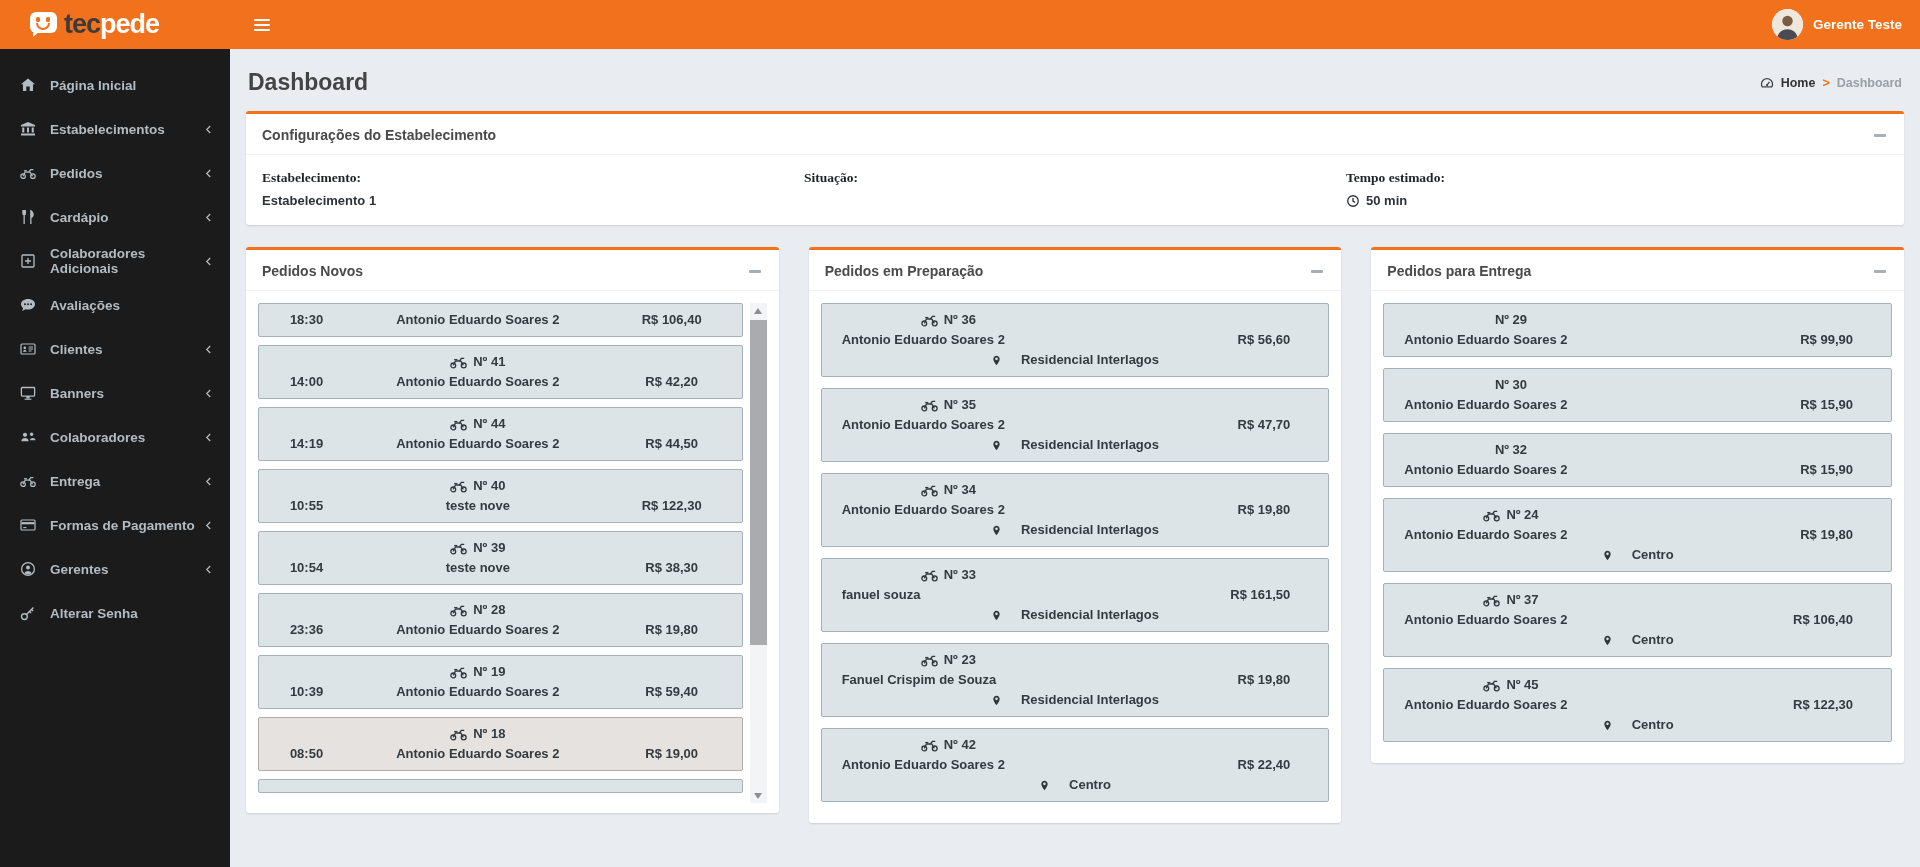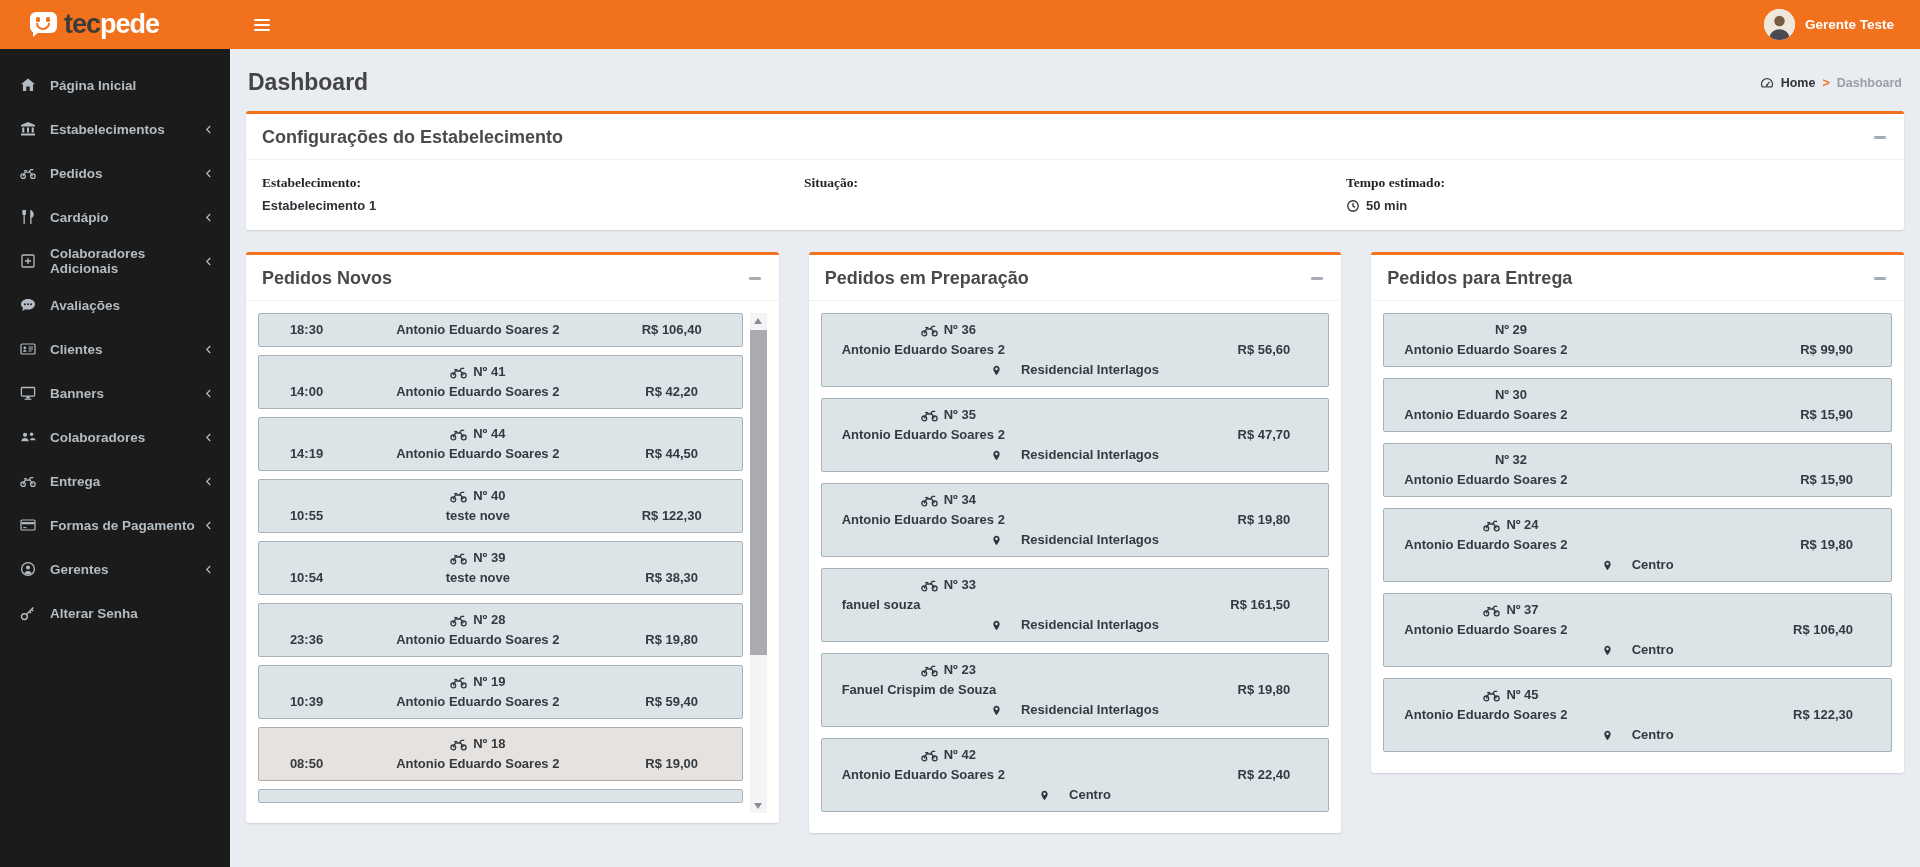--- a/index.html
+++ b/index.html
@@ -18,21 +18,21 @@
   .logo-bubble { width:27px; height:25px; position:relative; margin-right:7px; }
   .logo-text { font-size:27px; font-weight:800; letter-spacing:-1px; line-height:1; }
   .logo-tec { color:#3d3b39; }
   .logo-pede { color:#ffffff; }
   .hamburger {
     background:none; border:none; cursor:pointer; margin-left:18px;
     display:flex; flex-direction:column; gap:3px; padding:6px;
   }
   .hamburger span { display:block; width:16px; height:2px; background:#fff; border-radius:1px; }
   .topbar-user {
-    margin-left:auto; margin-right:26px; display:flex; align-items:center; gap:10px;
+    margin-left:auto; margin-right:18px; display:flex; align-items:center; gap:10px;
     color:#fff; font-weight:700; font-size:13.5px; cursor:pointer;
   }
   .avatar { width:31px; height:31px; border-radius:50%; background:#fff; overflow:hidden; display:flex; align-items:center; justify-content:center; }
   
   .sidebar {
     position:fixed; top:49px; left:0; bottom:0; width:230px;
     background:#1b1b1b; padding-top:14px; z-index:20;
   }
   .side-item {
     display:flex; align-items:center; height:44px; padding:0 16px 0 19px;
@@ -55,21 +55,21 @@
   .bc-current { color:#9aa0a5; font-weight:700; }
   
   .panel {
     background:#fff; border-top:3px solid #f2711d; border-radius:3px;
     box-shadow:0 1px 2px rgba(0,0,0,.13);
   }
   .panel-head {
     display:flex; justify-content:space-between; align-items:center;
     padding:13px 16px 11px; border-bottom:1px solid #f2f2f2;
   }
-  .panel-title { font-size:18px; font-weight:700; color:#4a4a4a; }
+  .panel-title { font-size:14px; font-weight:700; color:#4a4a4a; }
   .collapse-btn { background:none; border:none; cursor:pointer; padding:4px 2px; }
   .collapse-btn i { display:block; width:12px; height:3px; background:#a7aeb5; border-radius:1px; }
   
   .config-panel { margin-bottom:22px; }
   .config-body { display:grid; grid-template-columns:1fr 1fr 1fr; padding:15px 16px 17px; }
   .field-label { font-size:13.5px; font-weight:700; color:#1f2326; margin-bottom:7px;font-family:Liberation Serif, serif; }
   .field-value { font-size:13px; font-weight:700; color:#2e3236; display:flex; align-items:center; gap:6px; }
   .status-dot { width:12px; height:12px; border-radius:50%; display:inline-block; }
   .fv-ico { display:inline-flex; color:#2e3236; }
   .fv-ico svg { width:14px; height:14px; }

